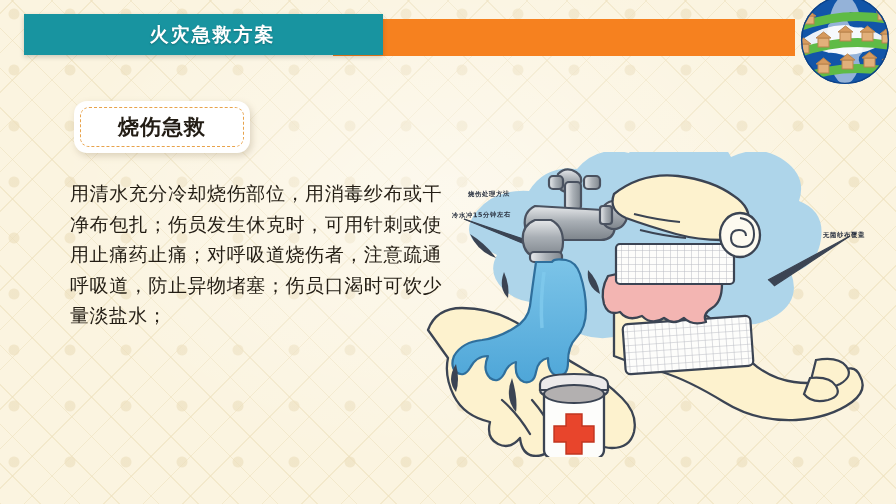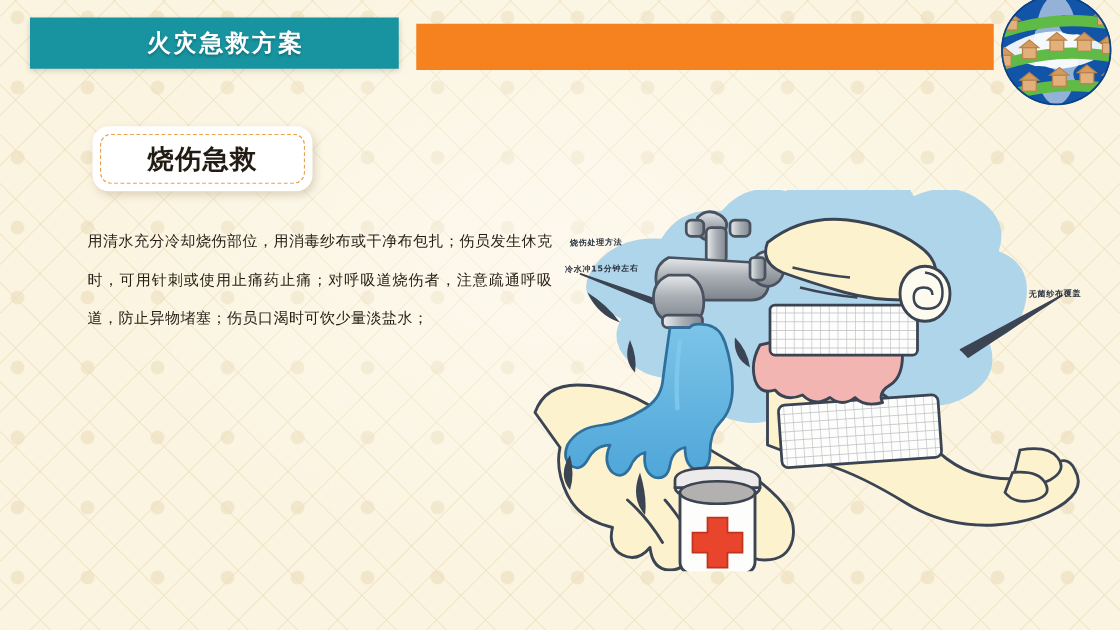--- a/index.html
+++ b/index.html
@@ -37,21 +37,21 @@
     pointer-events:none;
   }
 
   
   .band-orange{
     position:absolute; left:333px; top:19px; width:462px; height:37px;
     background:#f6811f;
     z-index:3;
   }
   .band-teal{
-    position:absolute; left:24px; top:14px; width:295px; height:41px;
+    position:absolute; left:24px; top:14px; width:359px; height:41px;
     background:#1894a0;
     box-shadow:0 2px 5px rgba(0,0,0,.18);
     z-index:4;
   }
   .band-teal .title{
     position:absolute; left:0; right:0; top:50%;
     transform:translateY(-50%);
     text-align:center;
     color:#ffffff;
     font-size:19px;
@@ -89,21 +89,21 @@
     font-size:21px;
     color:#221c14;
     letter-spacing:1px;
     padding-bottom:1px;
   }
 
   
   .body-text{
     position:absolute; left:70px; top:178px; width:372px;
     font-family:"DejaVu Serif", serif;
-    font-size:12px;
+    font-size:19px;
     line-height:30.5px;
     color:#231d14;
     text-align:justify;
     letter-spacing:.4px;
     z-index:3;
   }
 
   
   .illus{
     position:absolute; left:418px; top:152px; width:478px; height:305px;
@@ -115,21 +115,21 @@
     position:absolute;
     font-family:"DejaVu Sans", sans-serif;
     font-size:6.4px;
     color:#2c3442;
     font-weight:bold;
     letter-spacing:.6px;
     white-space:nowrap;
     z-index:6;
     transform:rotate(-1deg);
   }
-  .cap-a{ left:456px; top:190px; }
+  .cap-a{ left:468px; top:190px; }
   .cap-b{ left:452px; top:211px; }
   .cap-c{ left:823px; top:231px;text-align:right; }
 </style>
 </head>
 <body>
 
 <div id="slide">
 
   <div class="band-orange"></div>
 

